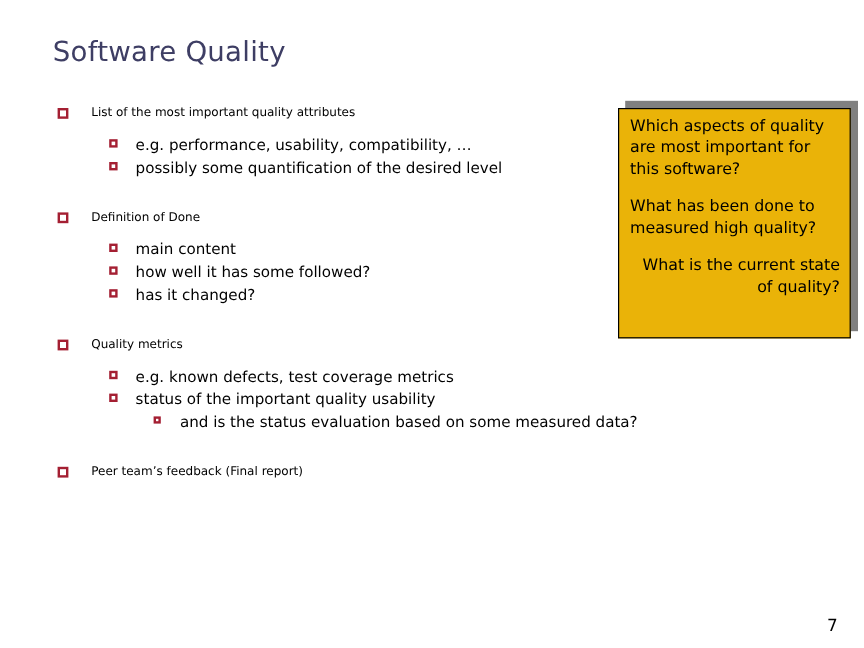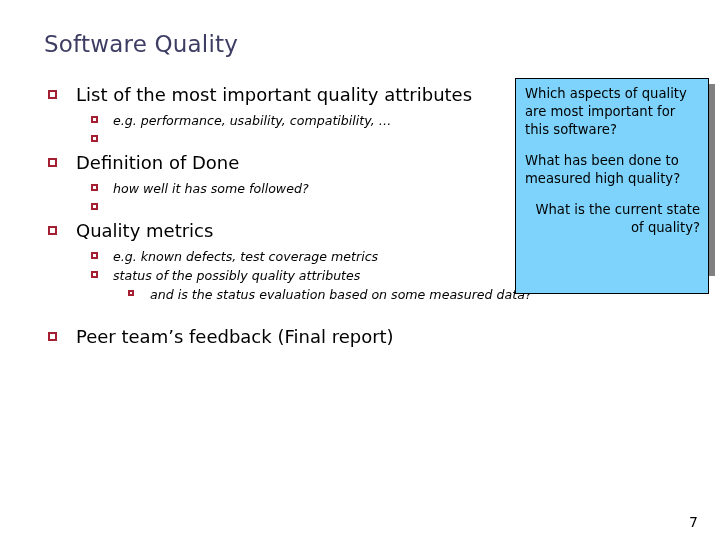--- a/index.html
+++ b/index.html
@@ -76,21 +76,21 @@
     margin-bottom: 0;
   }
   .lvl1 > .bullet {
     left: 4px;
     top: 6px;
     width: 9px;
     height: 9px;
     border-width: 2px;
   }
   .lvl1 > .txt {
-    font-size: 18px;
+    font-size: 10px;
     line-height: 21px;
     font-weight: normal;
   }
 
   
   .lvl2 {
     padding-left: 69px;
   }
   .lvl2 > .bullet {
     left: 47px;
@@ -121,21 +121,20 @@
   }
 
   .group {
     margin-bottom: 22px;
   }
   .group:last-child {
     margin-bottom: 0;
   }
   .sub-list {
     margin-top: 6px;
-    font-style: italic;
   }
 
   
   .callout-wrap {
     position: absolute;
     left: 515px;
     top: 78px;
     width: 194px;
     height: 192px;
   }
@@ -143,25 +142,25 @@
     position: absolute;
     left: 6px;
     top: 6px;
     width: 194px;
     height: 192px;
     background: #808080;
   }
   .callout {
     position: absolute;
     left: 0;
-    top: 0;
+    top: 12px;
     width: 194px;
-    height: 216px;
+    height: 192px;
     box-sizing: border-box;
-    background: #7dd3fc;
+    background: #eab308;
     border: 1px solid #000000;
     padding: 6px 8px 6px 9px;
   }
   .callout p {
     margin: 0 0 13px 0;
     font-family: "DejaVu Sans", sans-serif;
     font-size: 13.2px;
     line-height: 18px;
     color: #000000;
   }
@@ -195,56 +194,59 @@
         <span class="bullet"></span>
         <span class="txt">List of the most important quality attributes</span>
       </div>
       <div class="sub-list">
         <div class="li lvl2">
           <span class="bullet"></span>
           <span class="txt">e.g. performance, usability, compatibility, …</span>
         </div>
         <div class="li lvl2">
           <span class="bullet"></span>
+          <span class="txt">possibly some quantification of the desired level</span>
         </div>
       </div>
     </div>
 
     <div class="group">
       <div class="li lvl1">
         <span class="bullet"></span>
         <span class="txt">Definition of Done</span>
       </div>
       <div class="sub-list">
         <div class="li lvl2">
           <span class="bullet"></span>
+          <span class="txt">main content</span>
         </div>
         <div class="li lvl2">
           <span class="bullet"></span>
           <span class="txt">how well it has some followed?</span>
         </div>
         <div class="li lvl2">
           <span class="bullet"></span>
+          <span class="txt">has it changed?</span>
         </div>
       </div>
     </div>
 
     <div class="group">
       <div class="li lvl1">
         <span class="bullet"></span>
         <span class="txt">Quality metrics</span>
       </div>
       <div class="sub-list">
         <div class="li lvl2">
           <span class="bullet"></span>
           <span class="txt">e.g. known defects, test coverage metrics</span>
         </div>
         <div class="li lvl2">
           <span class="bullet"></span>
-          <span class="txt">status of the possibly quality attributes</span>
+          <span class="txt">status of the important quality usability</span>
         </div>
         <div class="li lvl3">
           <span class="bullet"></span>
           <span class="txt">and is the status evaluation based on some measured data?</span>
         </div>
       </div>
     </div>
 
     <div class="group">
       <div class="li lvl1">

